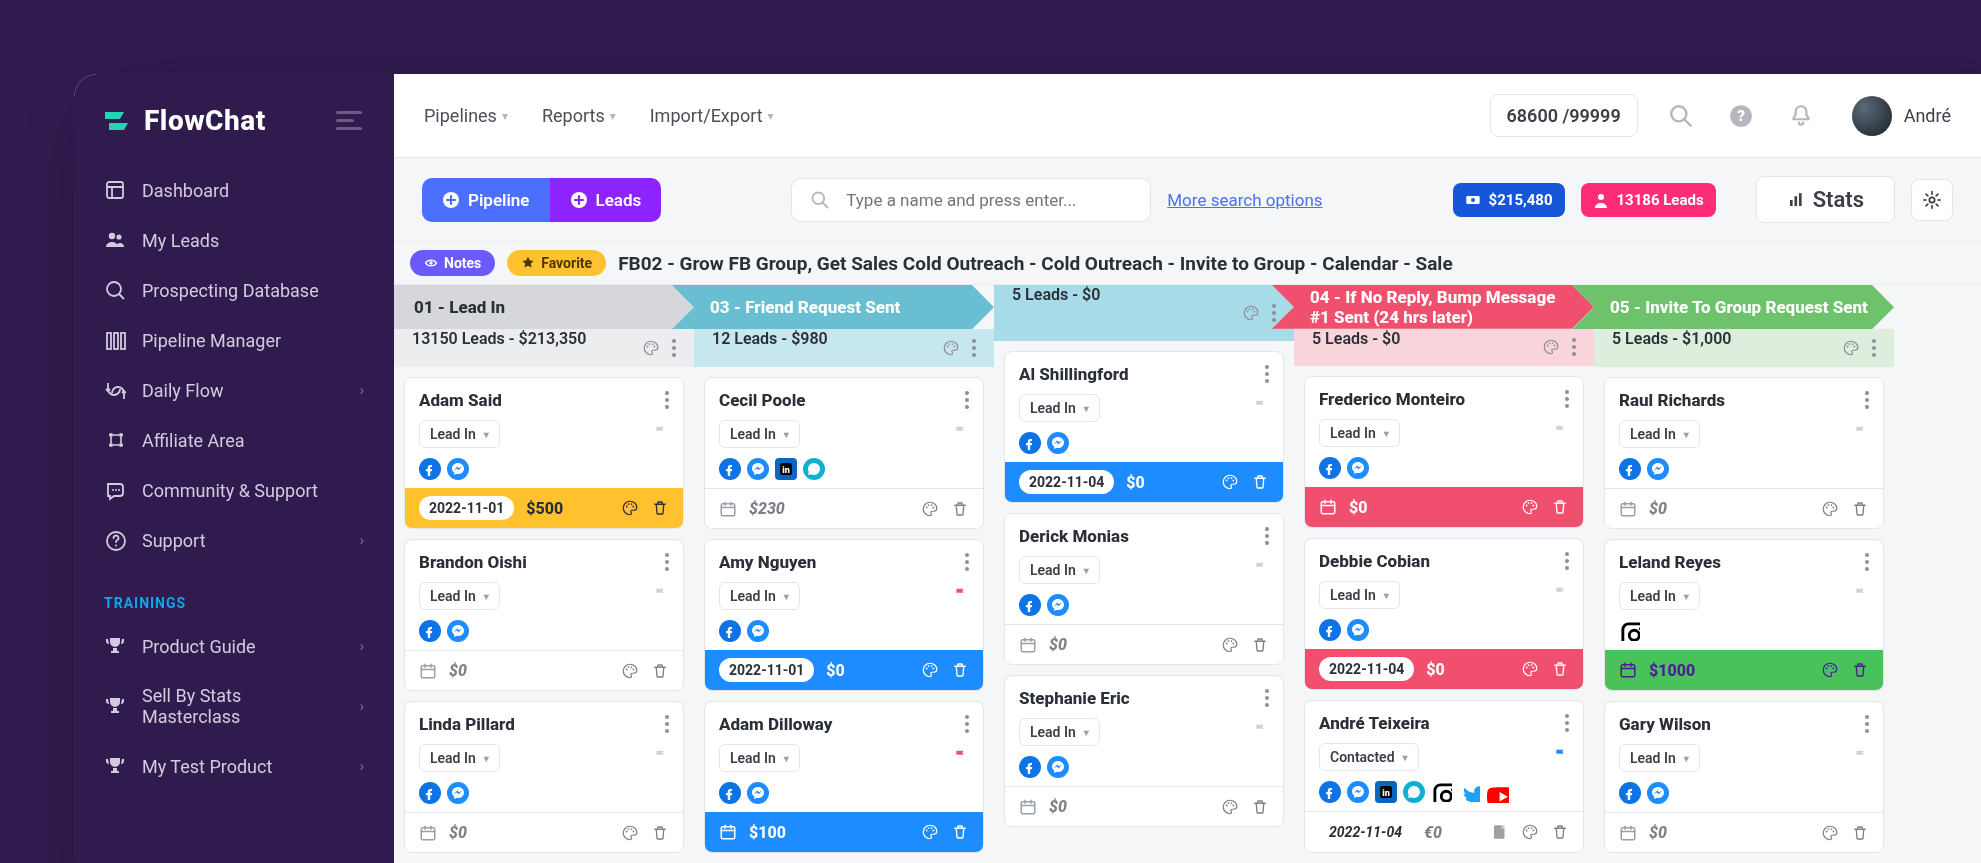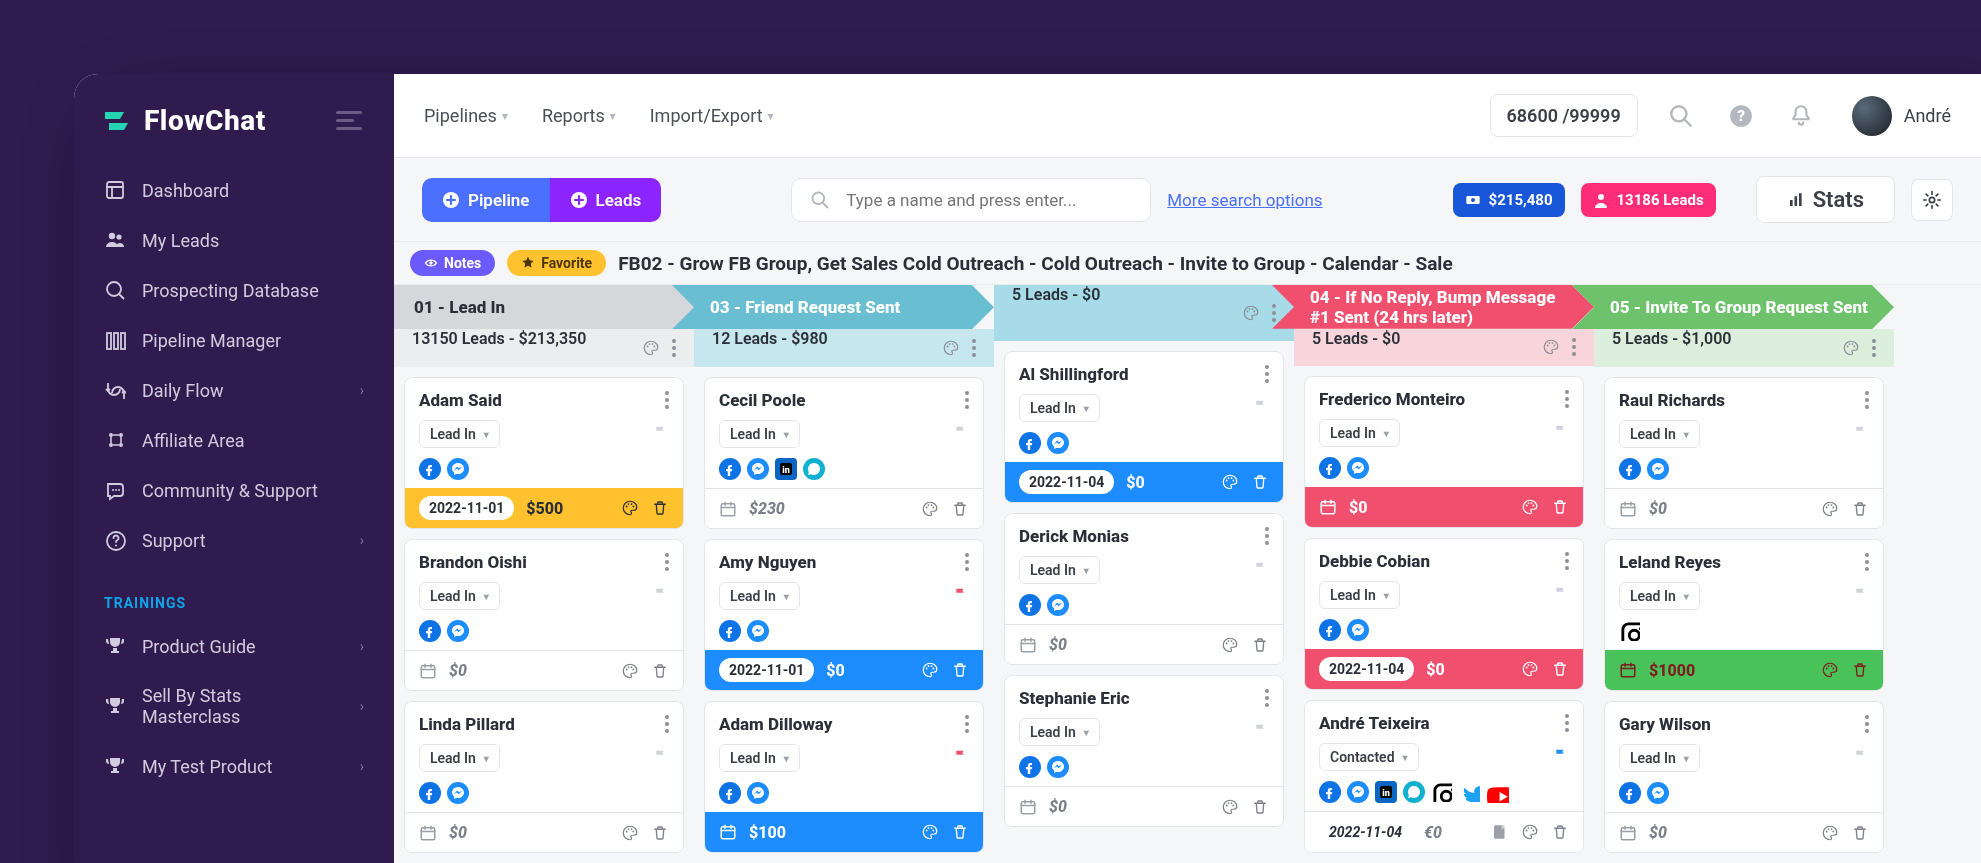--- a/index.html
+++ b/index.html
@@ -136,21 +136,21 @@
   .ic-bubble { background:var(--bubble-teal); }
   .ic-ig { background:transparent; }
   .ic-ig svg { fill:var(--ig-pink); width:20px; height:20px; }
   .ic-tw { background:transparent; }
   .ic-tw svg { fill:var(--tw-blue); width:20px; height:20px; }
   .ic-yt { background:transparent; }
   .ic-yt svg { fill:var(--yt-red); width:22px; height:22px; }
   .card-foot { display:flex; align-items:center; gap:12px; padding:8px 14px; min-height:40px;}
   .card-foot.default { background:white; border-top:1px solid var(--border); color:#7C8088;font-style:italic;}
   .card-foot.blue { background:var(--row-blue); color:white; }
-  .card-foot.green { background:var(--row-green); color:#7f1d1d; }
+  .card-foot.green { background:var(--row-green); color:#4c1d95; }
   .card-foot.red { background:var(--row-red); color:white; }
   .card-foot.yellow { background:var(--row-yellow); color:#2B2F38; }
   .cf-date { font-size:14px; font-weight:700; background:white; color:#2B2F38; border-radius:999px; padding:4px 10px; }
   .cf-date.plain { background:transparent; }
   .cf-price { font-size:16px; font-weight:800; }
   .cf-cal { display:inline-flex;}
   .cf-cal svg { width:18px; height:18px; }
   .cf-actions { margin-left:auto; display:flex; gap:12px; align-items:center; }
   .cf-actions svg { width:18px; height:18px; }
   .muted { color:#9AA0A6; }

